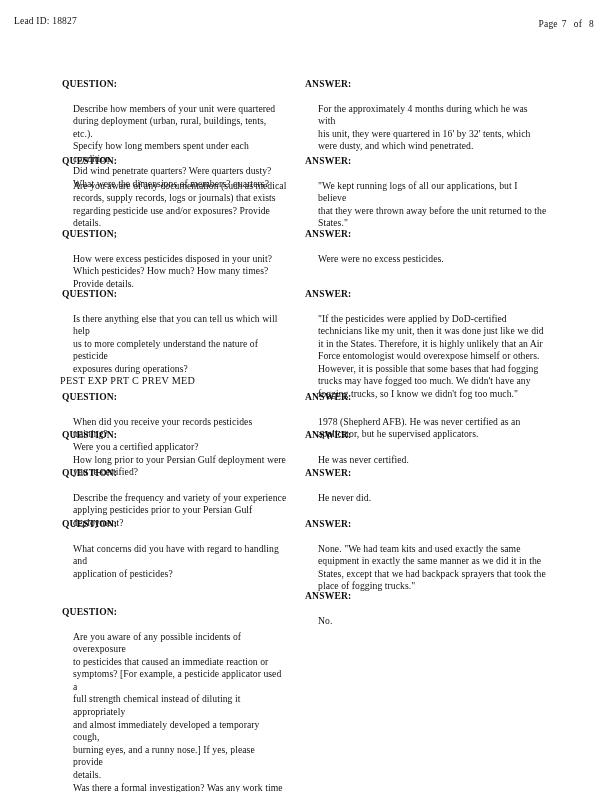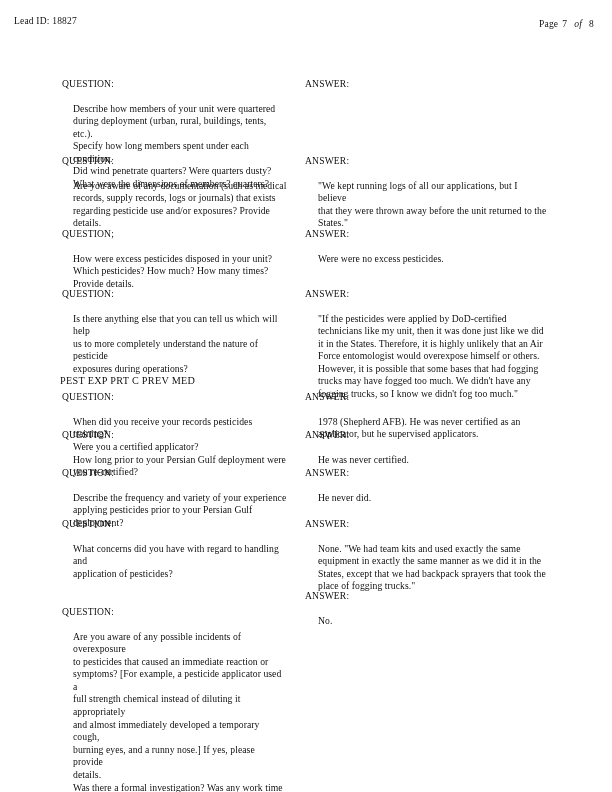--- a/index.html
+++ b/index.html
@@ -35,40 +35,40 @@
   }
   .hdr-right {
     position: absolute;
     right: 14px;
     top: 3px;
     font-size: 9.5px;
     letter-spacing: 0.2px;
     white-space: nowrap;
   }
   .hdr-right .pg-num { padding: 0 4px; }
-  .hdr-right .pg-of  { padding: 0 3px; font-style: italic; }
+  .hdr-right .pg-of  { padding: 0 3px; }
 
   
   .content {
     position: absolute;
     top: 78px;
     left: 0;
     width: 612px;
   }
   .col {
     position: absolute;
     top: 0;
   }
   .col-q { left: 60px;  width: 240px; }
   .col-a { left: 305px; width: 255px; }
 
   .block { position: absolute; left: 0; width: 100%; }
 
   .lbl {
-    font-weight: normal;
+    font-weight: bold;
     font-size: 9.6px;
     letter-spacing: 0.15px;
     margin: 0 0 1px 0;
     line-height: 11.5px;
   }
   .col-q .lbl { padding-left: 2px; }
 
   .body-text {
     font-size: 9.7px;
     line-height: 12.6px;
@@ -174,20 +174,23 @@
 lost?  Was treatment provided by a physician or was the
 individual hospitalized?</p>
     </div>
 
   </div>
 
   <div class="col col-a">
 
     <div class="block" style="top:0px">
       <p class="lbl">ANSWER:</p>
+      <p class="body-text">For the approximately 4 months during which he was with
+his unit, they were quartered in 16' by 32' tents, which
+were dusty, and which wind penetrated.</p>
     </div>
 
     <div class="block" style="top:77px">
       <p class="lbl">ANSWER:</p>
       <p class="body-text">"We kept running logs of all our applications, but I believe
 that they were thrown away before the unit returned to the
 States."</p>
     </div>
 
     <div class="block" style="top:150px">

